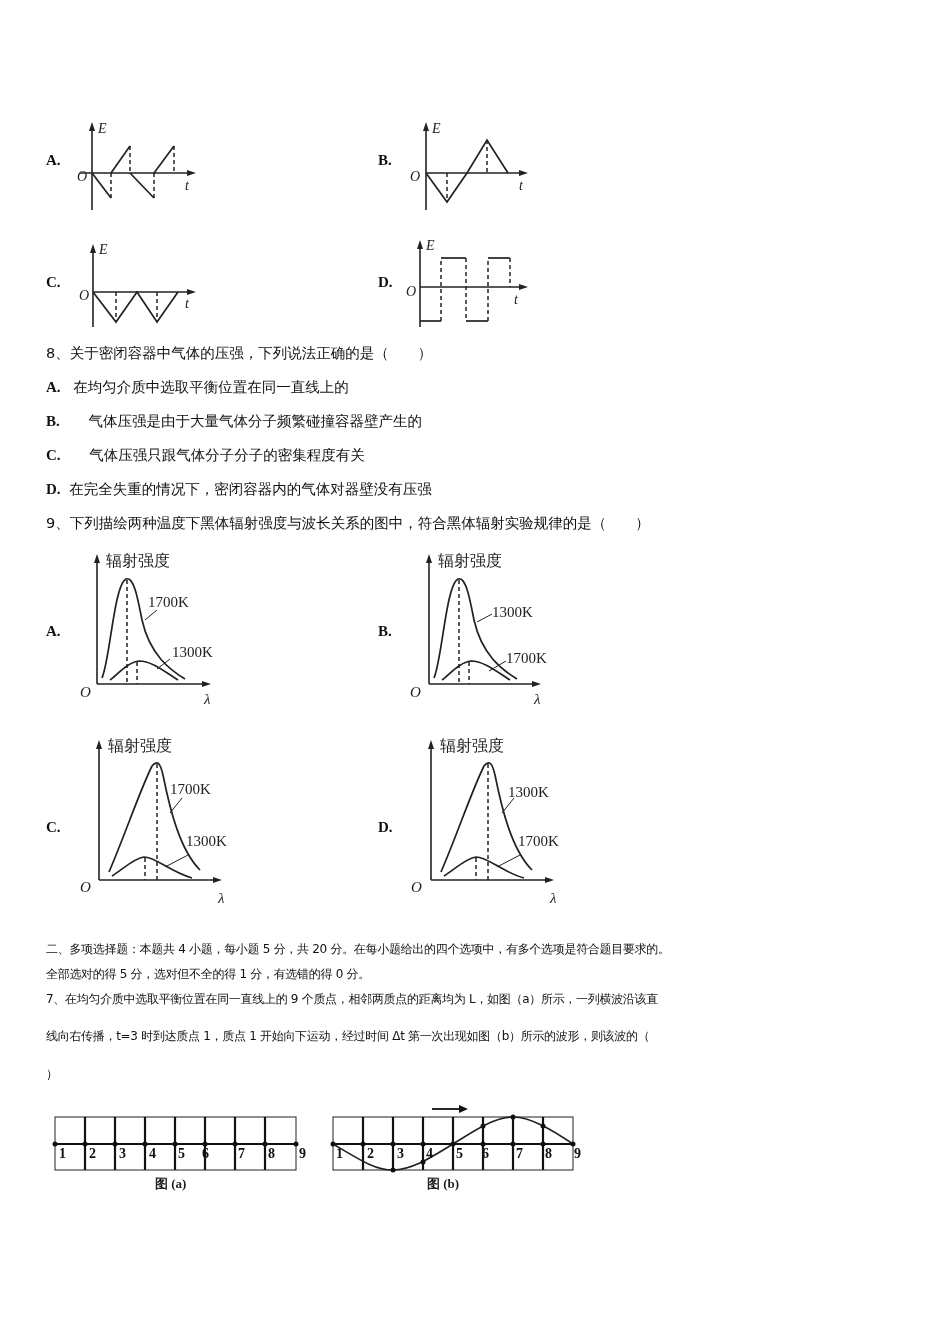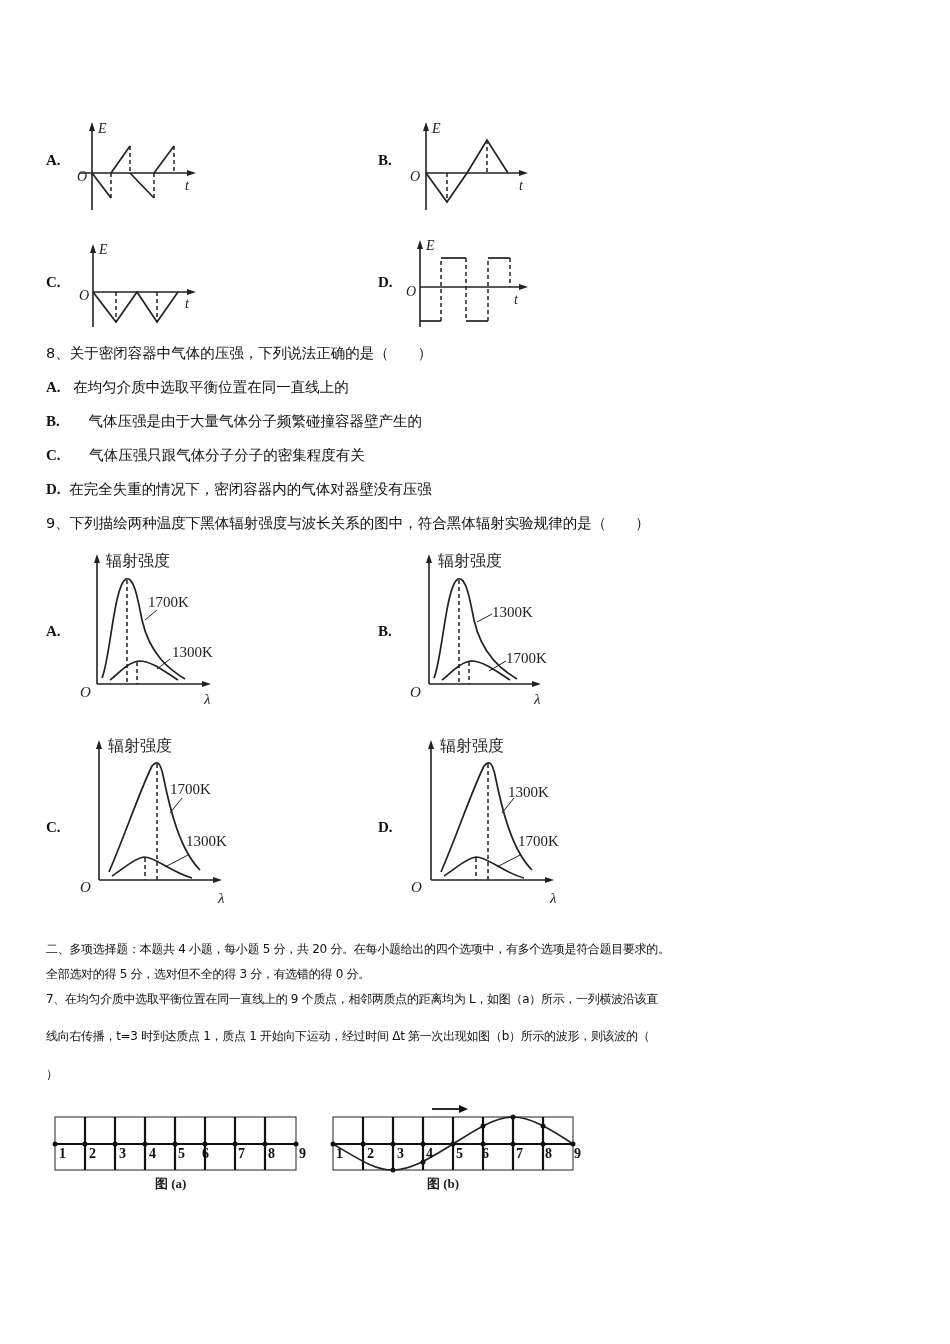--- a/index.html
+++ b/index.html
@@ -182,21 +182,21 @@
   <path class="ln" d="M444,876 C454,870 466,858 476,857 C488,857 502,872 524,878"></path>
   <line class="ds" x1="488" y1="764" x2="488" y2="880"></line>
   <line class="ds" x1="476" y1="858" x2="476" y2="880"></line>
   <line class="ln" style="stroke-width:1" x1="502" y1="813" x2="514" y2="798"></line>
   <line class="ln" style="stroke-width:1" x1="497" y1="867" x2="520" y2="855"></line>
   <text class="lbl" x="508" y="797">1300K</text>
   <text class="lbl" x="518" y="846">1700K</text>
 </svg>
 
 <div class="abs dim" style="left:46px;top:941px">二、多项选择题：本题共 4 小题，每小题 5 分，共 20 分。在每小题给出的四个选项中，有多个选项是符合题目要求的。</div>
-<div class="abs dim" style="left:46px;top:966px">全部选对的得 5 分，选对但不全的得 3 分，有选错的得 0 分。</div>
+<div class="abs dim" style="left:46px;top:966px">全部选对的得 5 分，选对但不全的得 1 分，有选错的得 0 分。</div>
 
 <div class="abs dim" style="left:46px;top:991px">7、在均匀介质中选取平衡位置在同一直线上的 9 个质点，相邻两质点的距离均为 L，如图（a）所示，一列横波沿该直</div>
 <div class="abs dim" style="left:46px;top:1028px">线向右传播，t=3 时到达质点 1，质点 1 开始向下运动，经过时间 Δt 第一次出现如图（b）所示的波形，则该波的（</div>
 <div class="abs dim" style="left:46px;top:1066px">）</div>
 
 <svg style="left:0;top:0" width="950" height="1344">
   <rect class="grid" x="55" y="1117" width="241" height="53"></rect>
   <line class="gv" x1="85" y1="1117" x2="85" y2="1170"></line>
   <line class="gv" x1="115" y1="1117" x2="115" y2="1170"></line>
   <line class="gv" x1="145" y1="1117" x2="145" y2="1170"></line>

